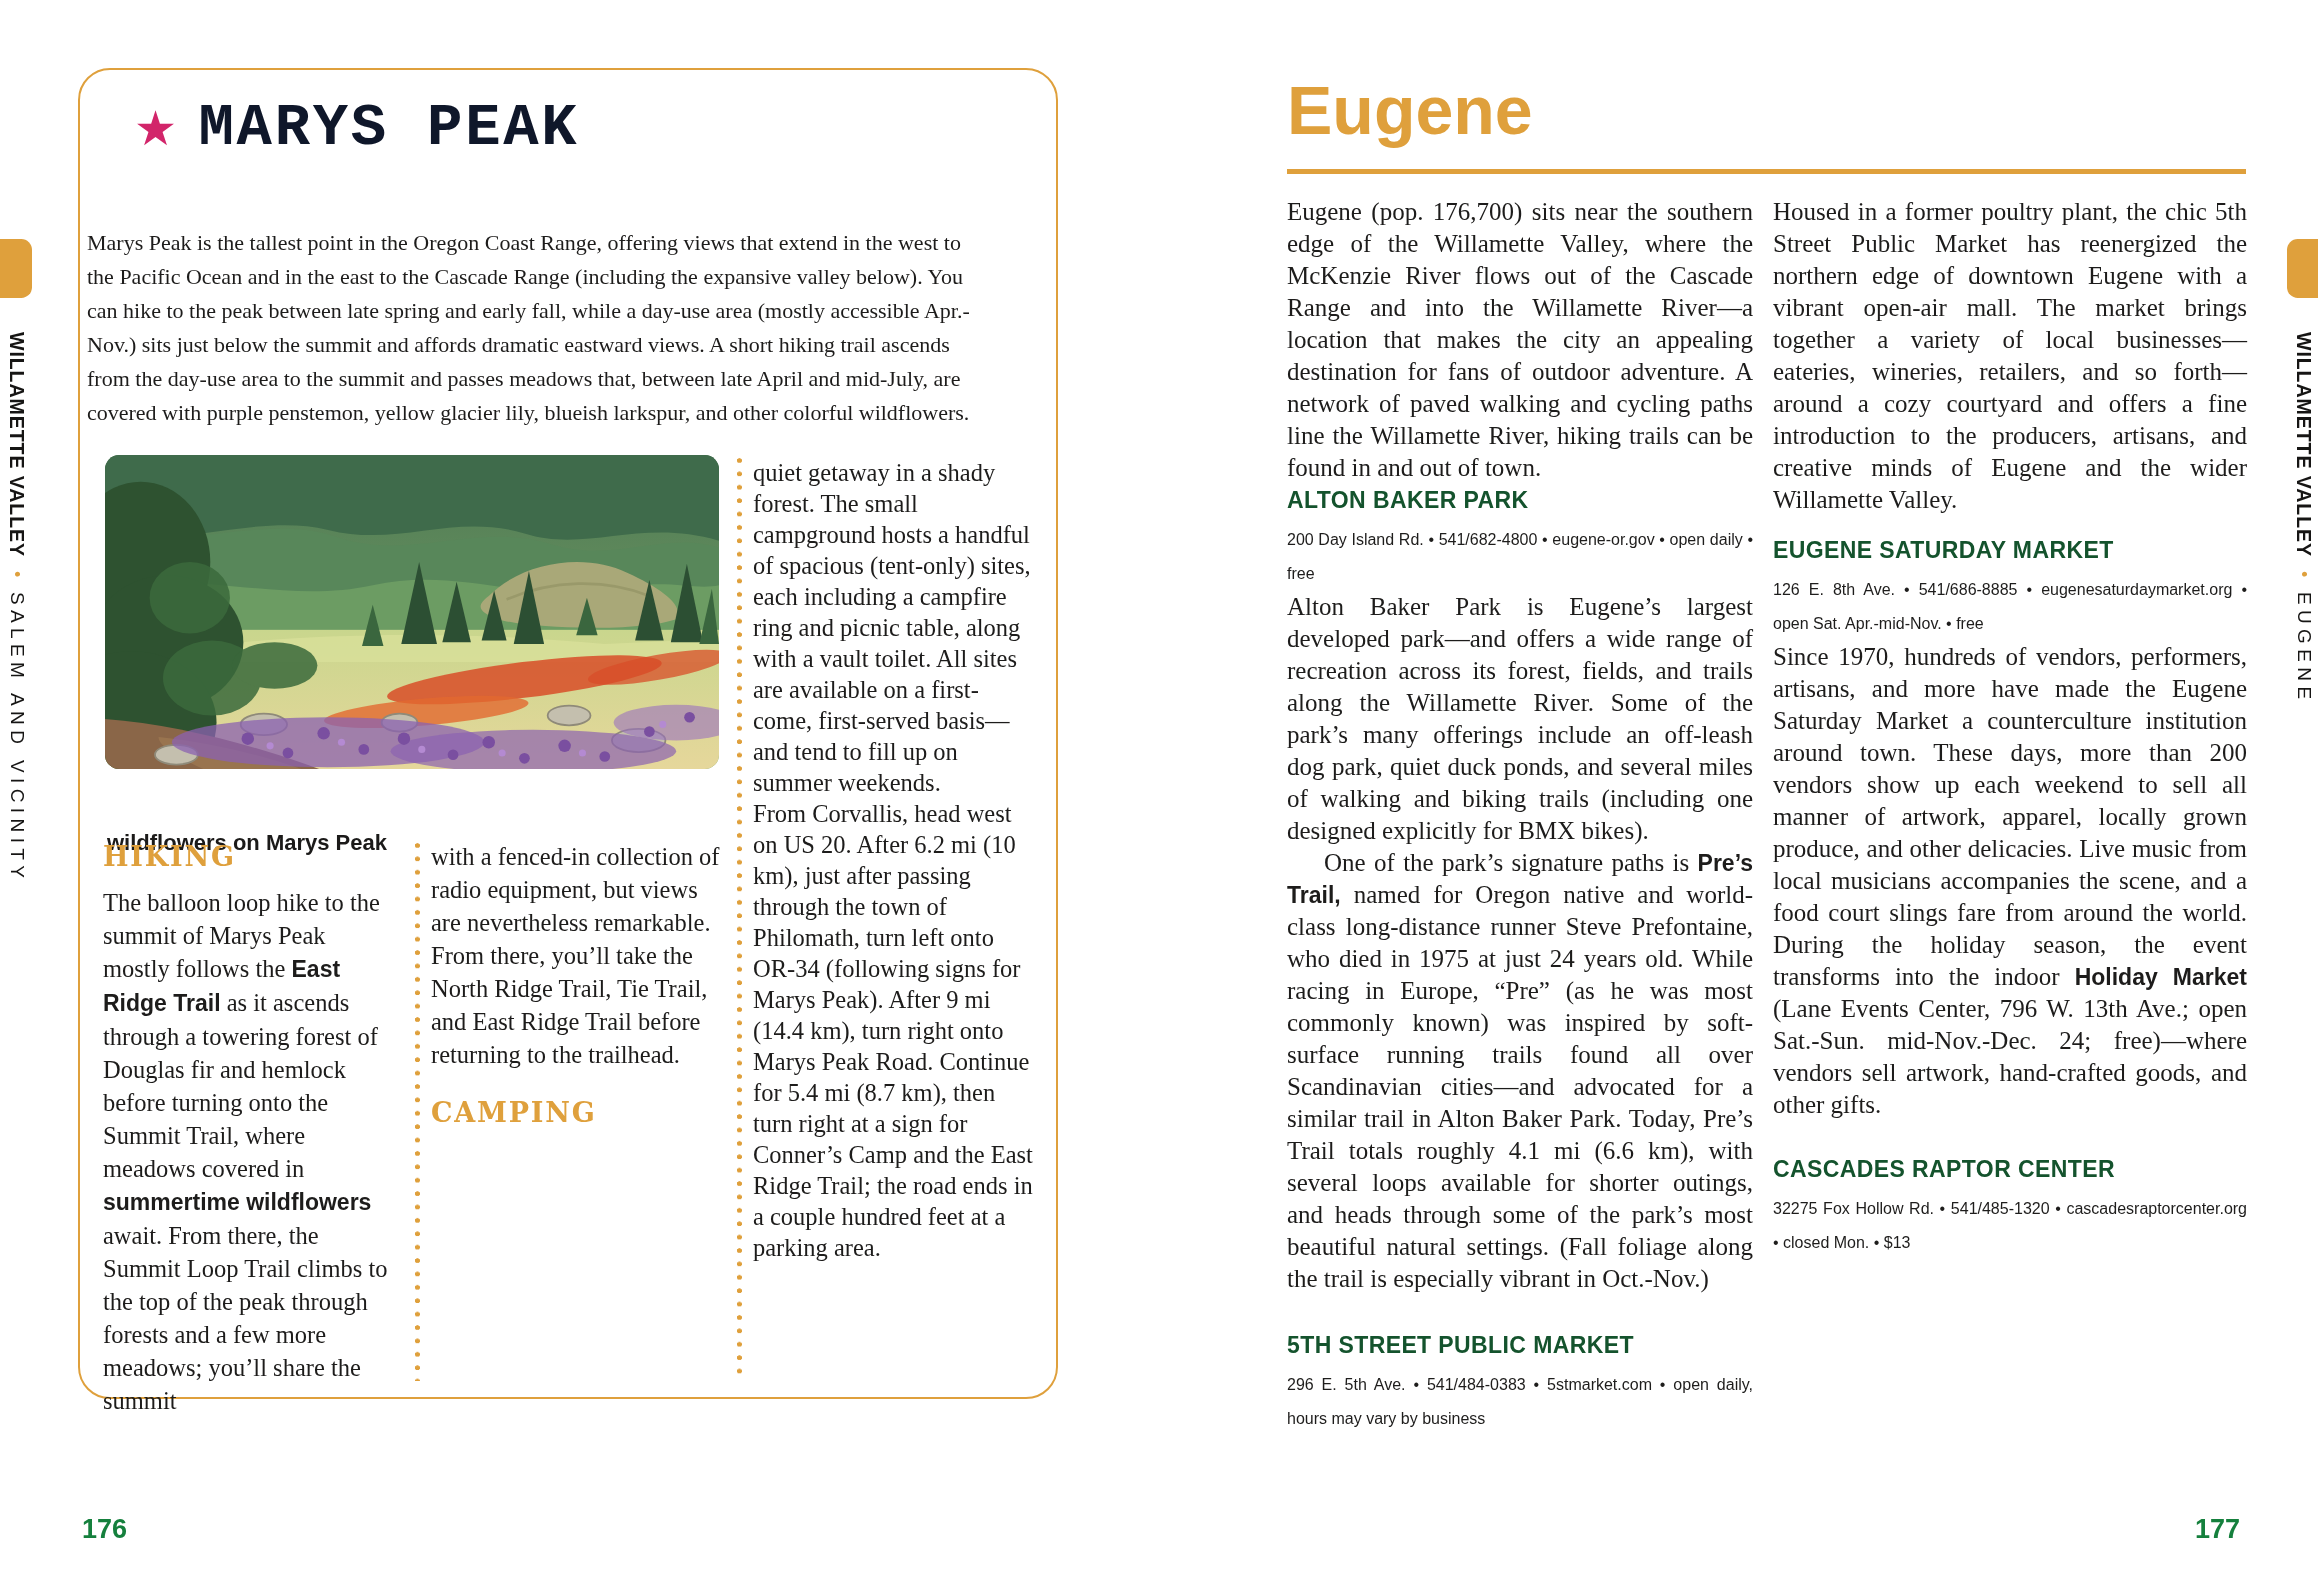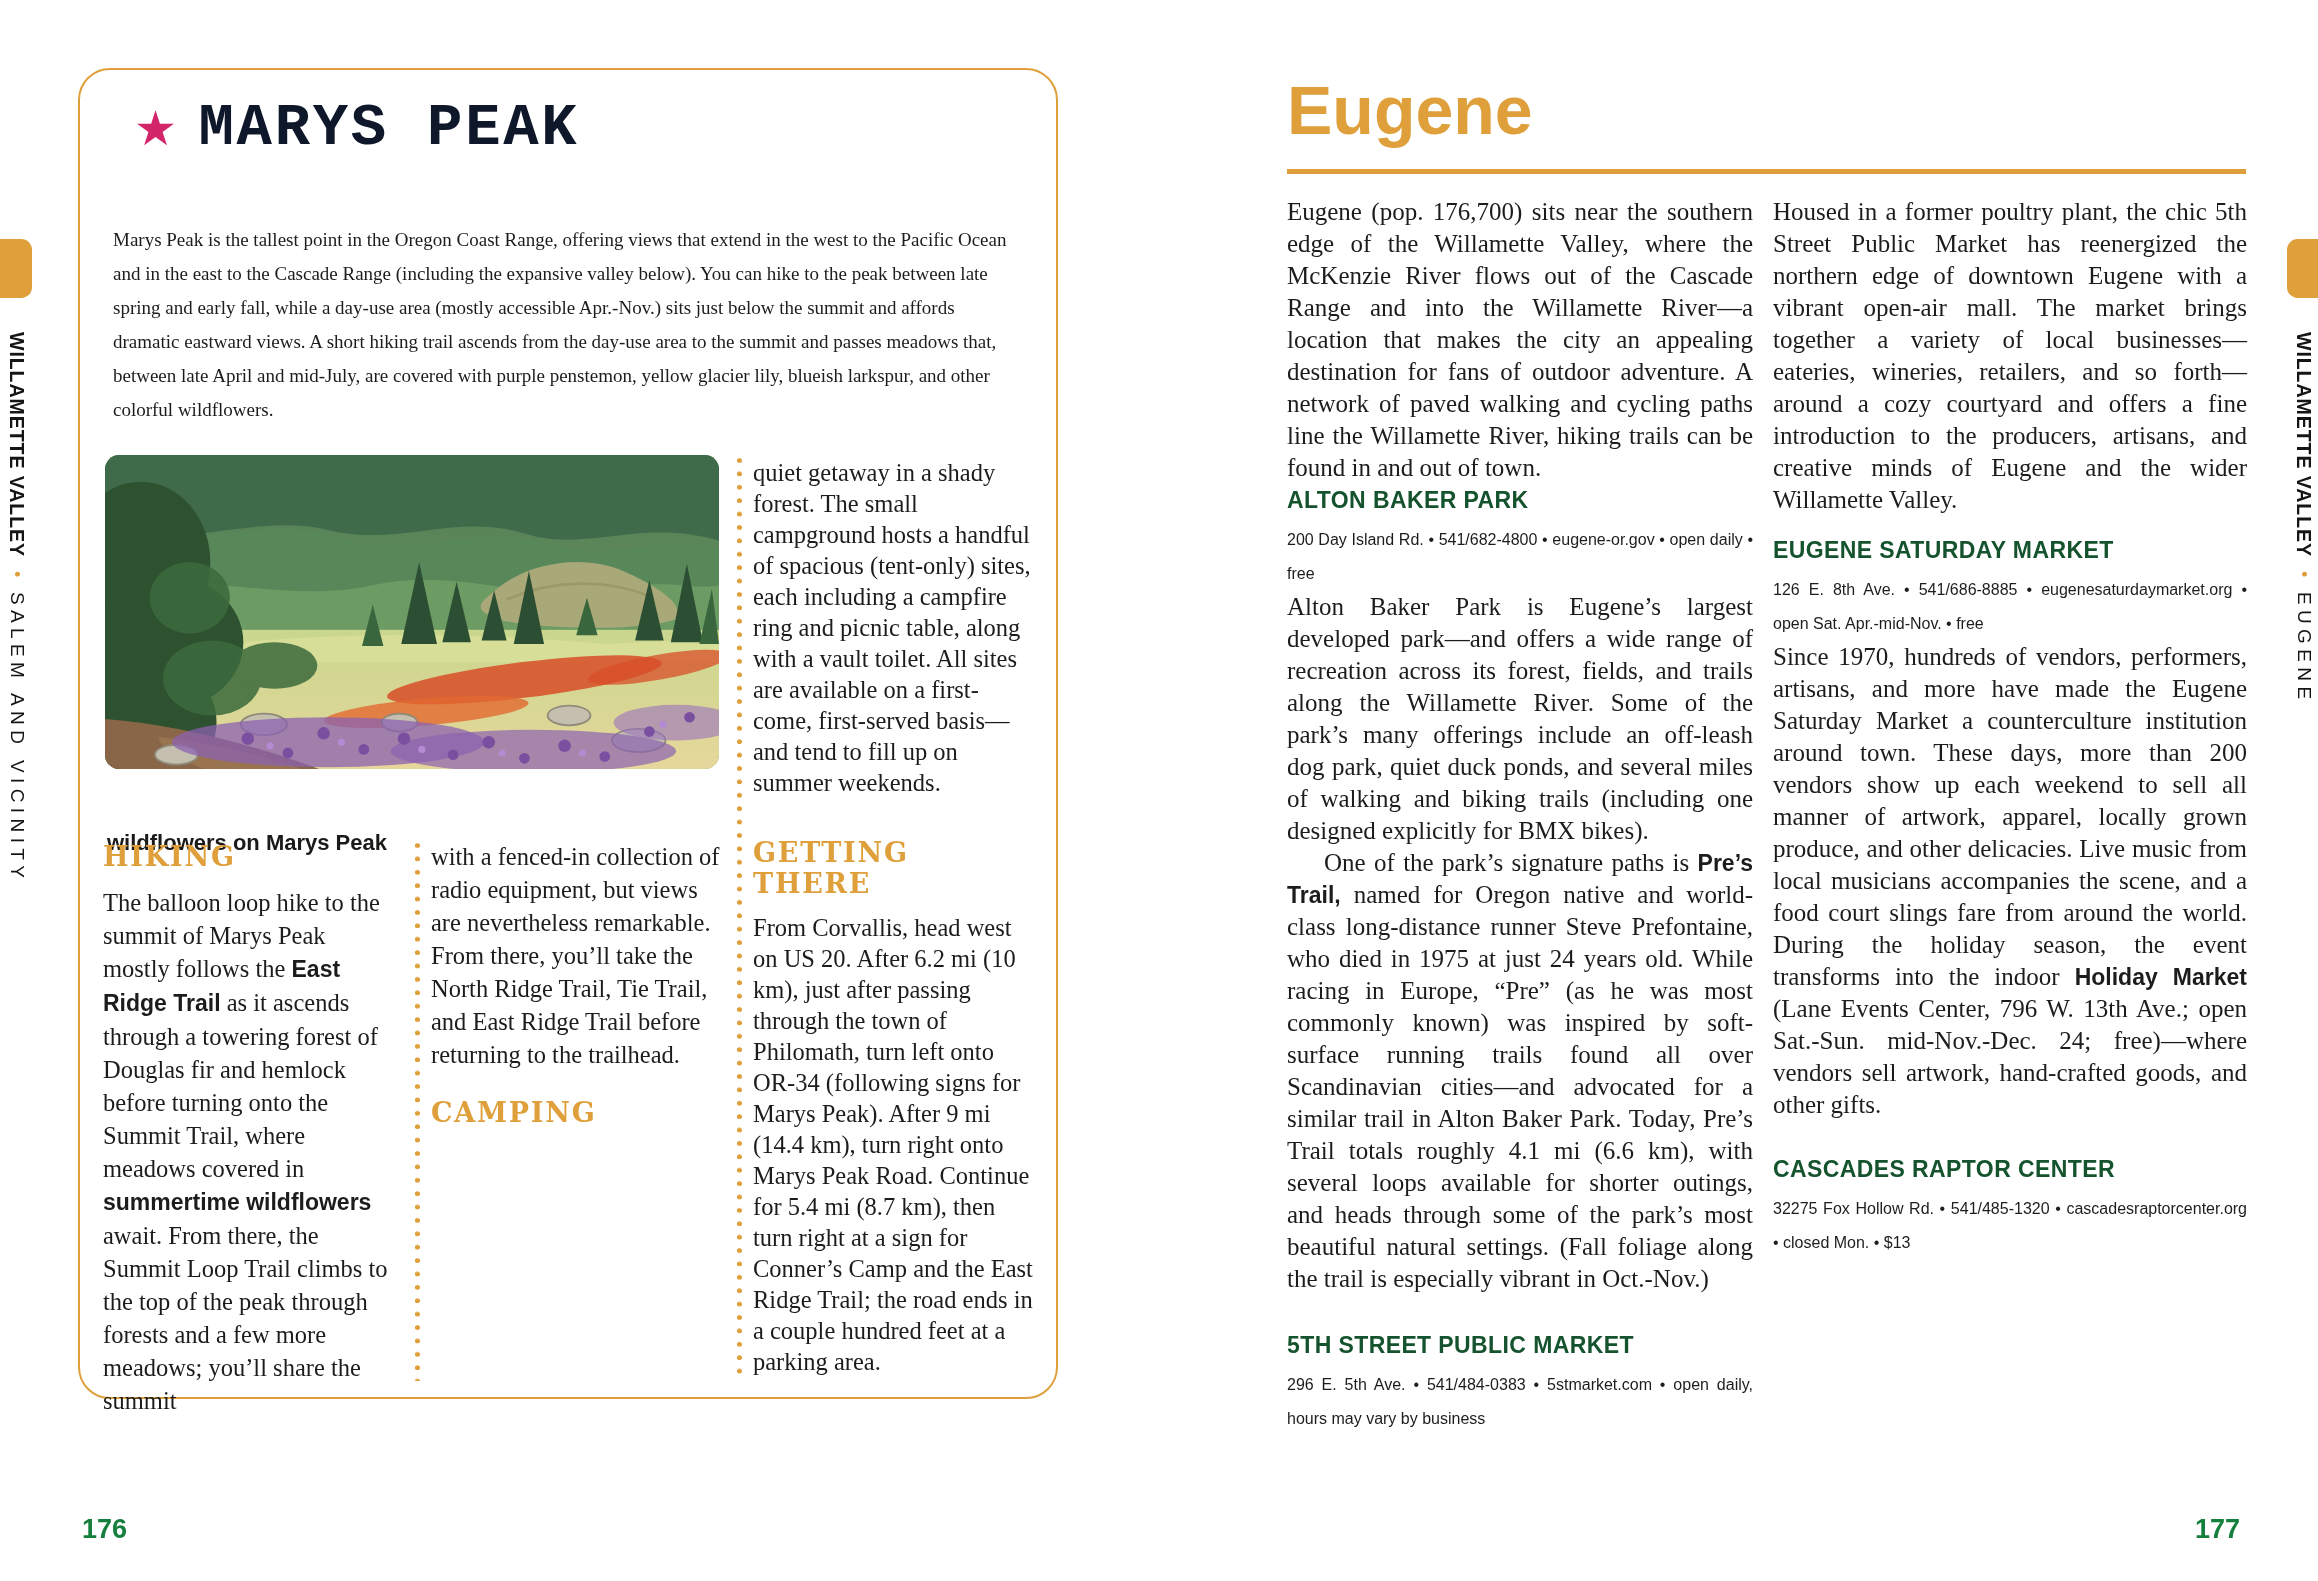--- a/index.html
+++ b/index.html
@@ -18,22 +18,22 @@
   .vdot{color:#DFA03C;font-size:18px;margin:14.3px 0;}
   .vsection{font-weight:400;letter-spacing:5.4px;font-size:19px;}
 
   
   .feature-box{position:absolute;left:78px;top:68px;width:976px;height:1327px;
                border:2.7px solid #DFA03C;border-radius:32px;}
   .feat-head{position:absolute;left:54px;top:25px;display:flex;align-items:center;gap:21.4px;}
   .star{color:#D2256A;font-size:48px;line-height:1;}
   .feat-title{font-family:Liberation Mono, monospace;font-weight:700;font-size:59px;
               letter-spacing:2.7px;color:#0f172a;}
-  .intro{position:absolute;left:33px;top:134px;width:904px;
-         font-size:19px;line-height:34px;}
+  .intro{position:absolute;left:7px;top:134px;width:904px;
+         font-size:22px;line-height:34px;}
   .photo{position:absolute;left:25px;top:385px;width:614px;height:314px;
          border-radius:14.3px;overflow:hidden;}
   .photo svg{display:block;width:100%;height:100%;}
   .caption{position:absolute;left:27px;top:712px;font-family:"Liberation Sans",sans-serif;
            font-weight:600;font-size:22px;color:#1b1a19;margin-top:48px;}
   .dotline{position:absolute;width:4.5px;
            background-image:radial-gradient(circle at 2.2px 3.6px,#DFA03C 2.1px,rgba(0,0,0,0) 2.6px);
            background-size:4.5px 13.4px;background-repeat:repeat-y;}
   .dot1{left:335px;top:772px;height:539px;}
   .dot2{left:657px;top:387px;height:924px;}
@@ -189,21 +189,20 @@
       <p><span>The balloon loop hike to the summit of Marys Peak mostly follows the </span><span class="kw">East Ridge Trail</span><span> as it ascends through a towering forest of Douglas fir and hemlock before turning onto the Summit Trail, where meadows covered in </span><span class="kw">summertime wildflowers</span><span> await. From there, the Summit Loop Trail climbs to the top of the peak through forests and a few more meadows; you’ll share the summit</span></p>
     </div>
 
     <div class="fcol fcol2">
       <p>with a fenced-in collection of radio equipment, but views are nevertheless remarkable. From there, you’ll take the North Ridge Trail, Tie Trail, and East Ridge Trail before returning to the trailhead.</p>
       <h2 class="fhead sp">CAMPING</h2>
     </div>
 
     <div class="fcol fcol3">
       <p>quiet getaway in a shady forest. The small campground hosts a handful of spacious (tent-only) sites, each including a campfire ring and picnic table, along with a vault toilet. All sites are available on a first-come, first-served basis—and tend to fill up on summer weekends.</p>
-      <h2 class="fhead gt-head">GETTING THERE</h2>
       <p>From Corvallis, head west on US 20. After 6.2 mi (10 km), just after passing through the town of Philomath, turn left onto OR-34 (following signs for Marys Peak). After 9 mi (14.4 km), turn right onto Marys Peak Road. Continue for 5.4 mi (8.7 km), then turn right at a sign for Conner’s Camp and the East Ridge Trail; the road ends in a couple hundred feet at a parking area.</p>
     </div>
   </div>
 
   <div class="pagenum pn-left">176</div>
 
   <h1 class="city-title">Eugene</h1>
   <div class="city-rule"></div>
 
   <div class="rcol rcolA">

